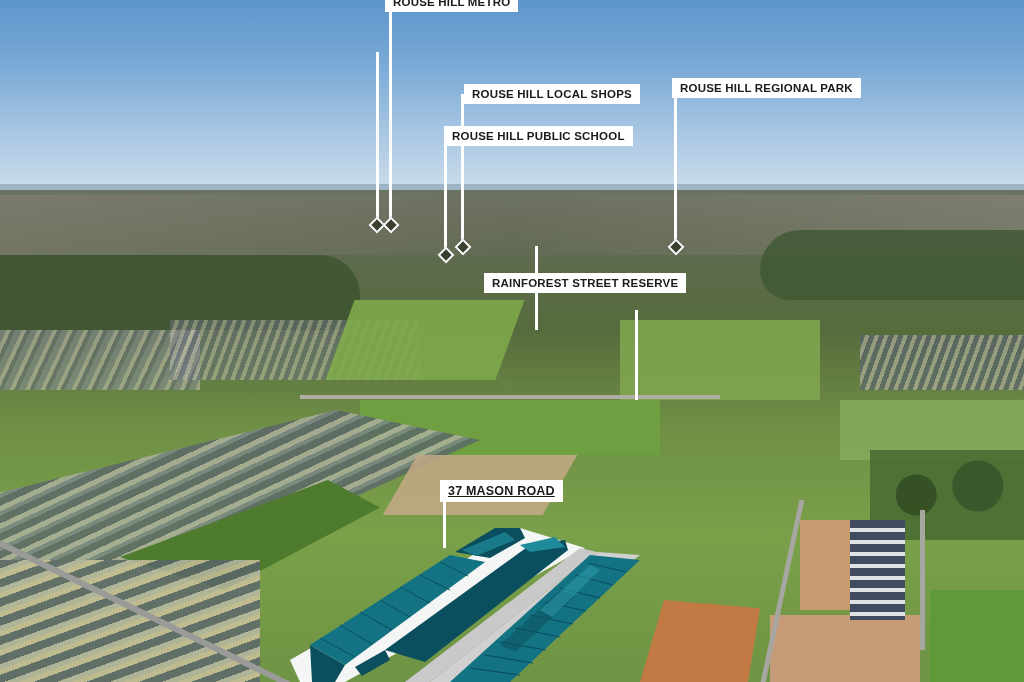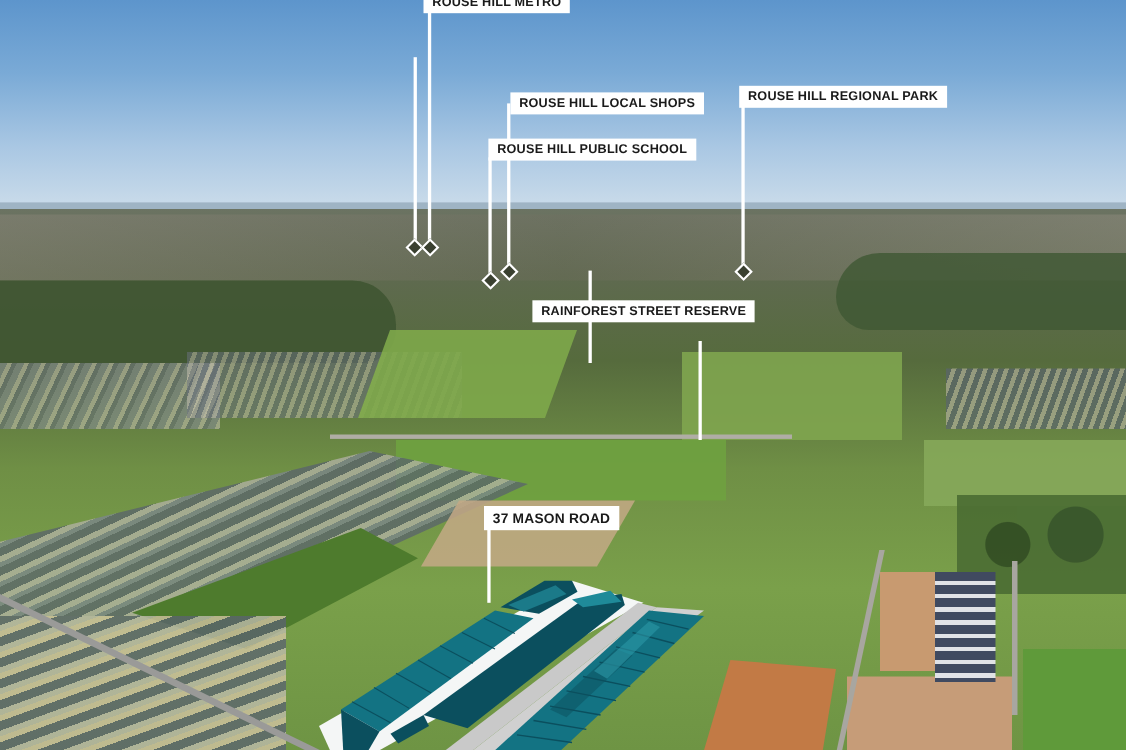--- a/index.html
+++ b/index.html
@@ -133,14 +133,14 @@
   <div class="pin" style="left:385px; top:219px;"></div>
   <div class="pin" style="left:440px; top:249px;"></div>
   <div class="pin" style="left:457px; top:241px;"></div>
   <div class="pin" style="left:670px; top:241px;"></div>
 
   <div class="label" style="left:385px; top:-8px;">ROUSE HILL METRO</div>
   <div class="label" style="left:464px; top:84px;">ROUSE HILL LOCAL SHOPS</div>
   <div class="label" style="left:672px; top:78px;">ROUSE HILL REGIONAL PARK</div>
   <div class="label" style="left:444px; top:126px;">ROUSE HILL PUBLIC SCHOOL</div>
   <div class="label" style="left:484px; top:229px;margin-top:44px;">RAINFOREST STREET RESERVE</div>
-  <div class="label big" style="left:440px; top:460px;">37 MASON ROAD</div>
+  <div class="label big" style="left:440px; top:480px;text-decoration:underline;">37 MASON ROAD</div>
 </div>
 
 </body></html>

